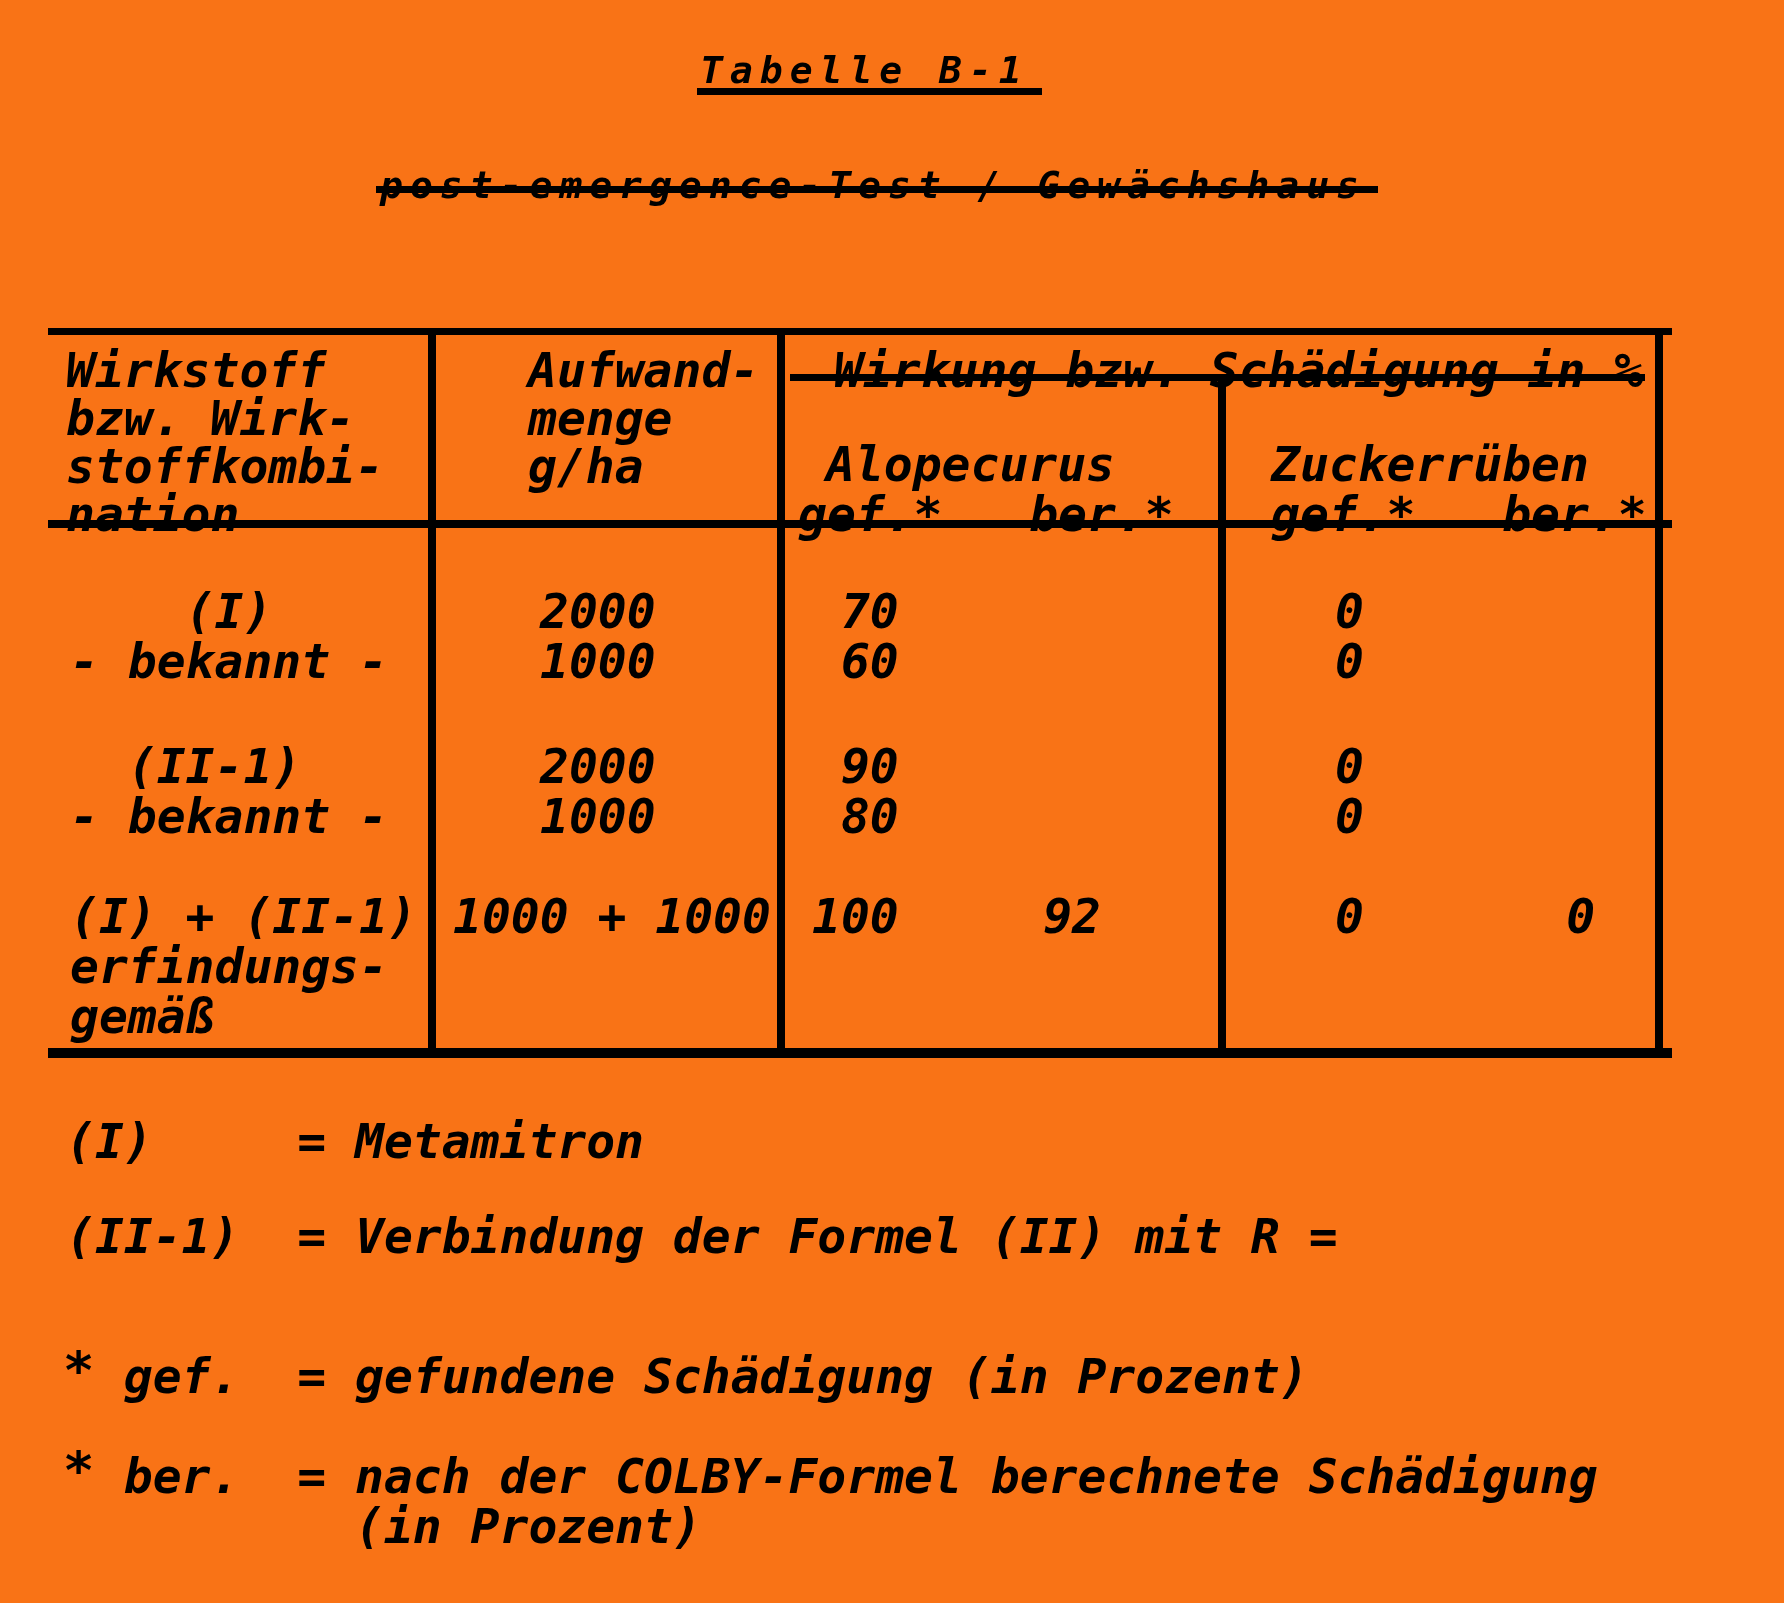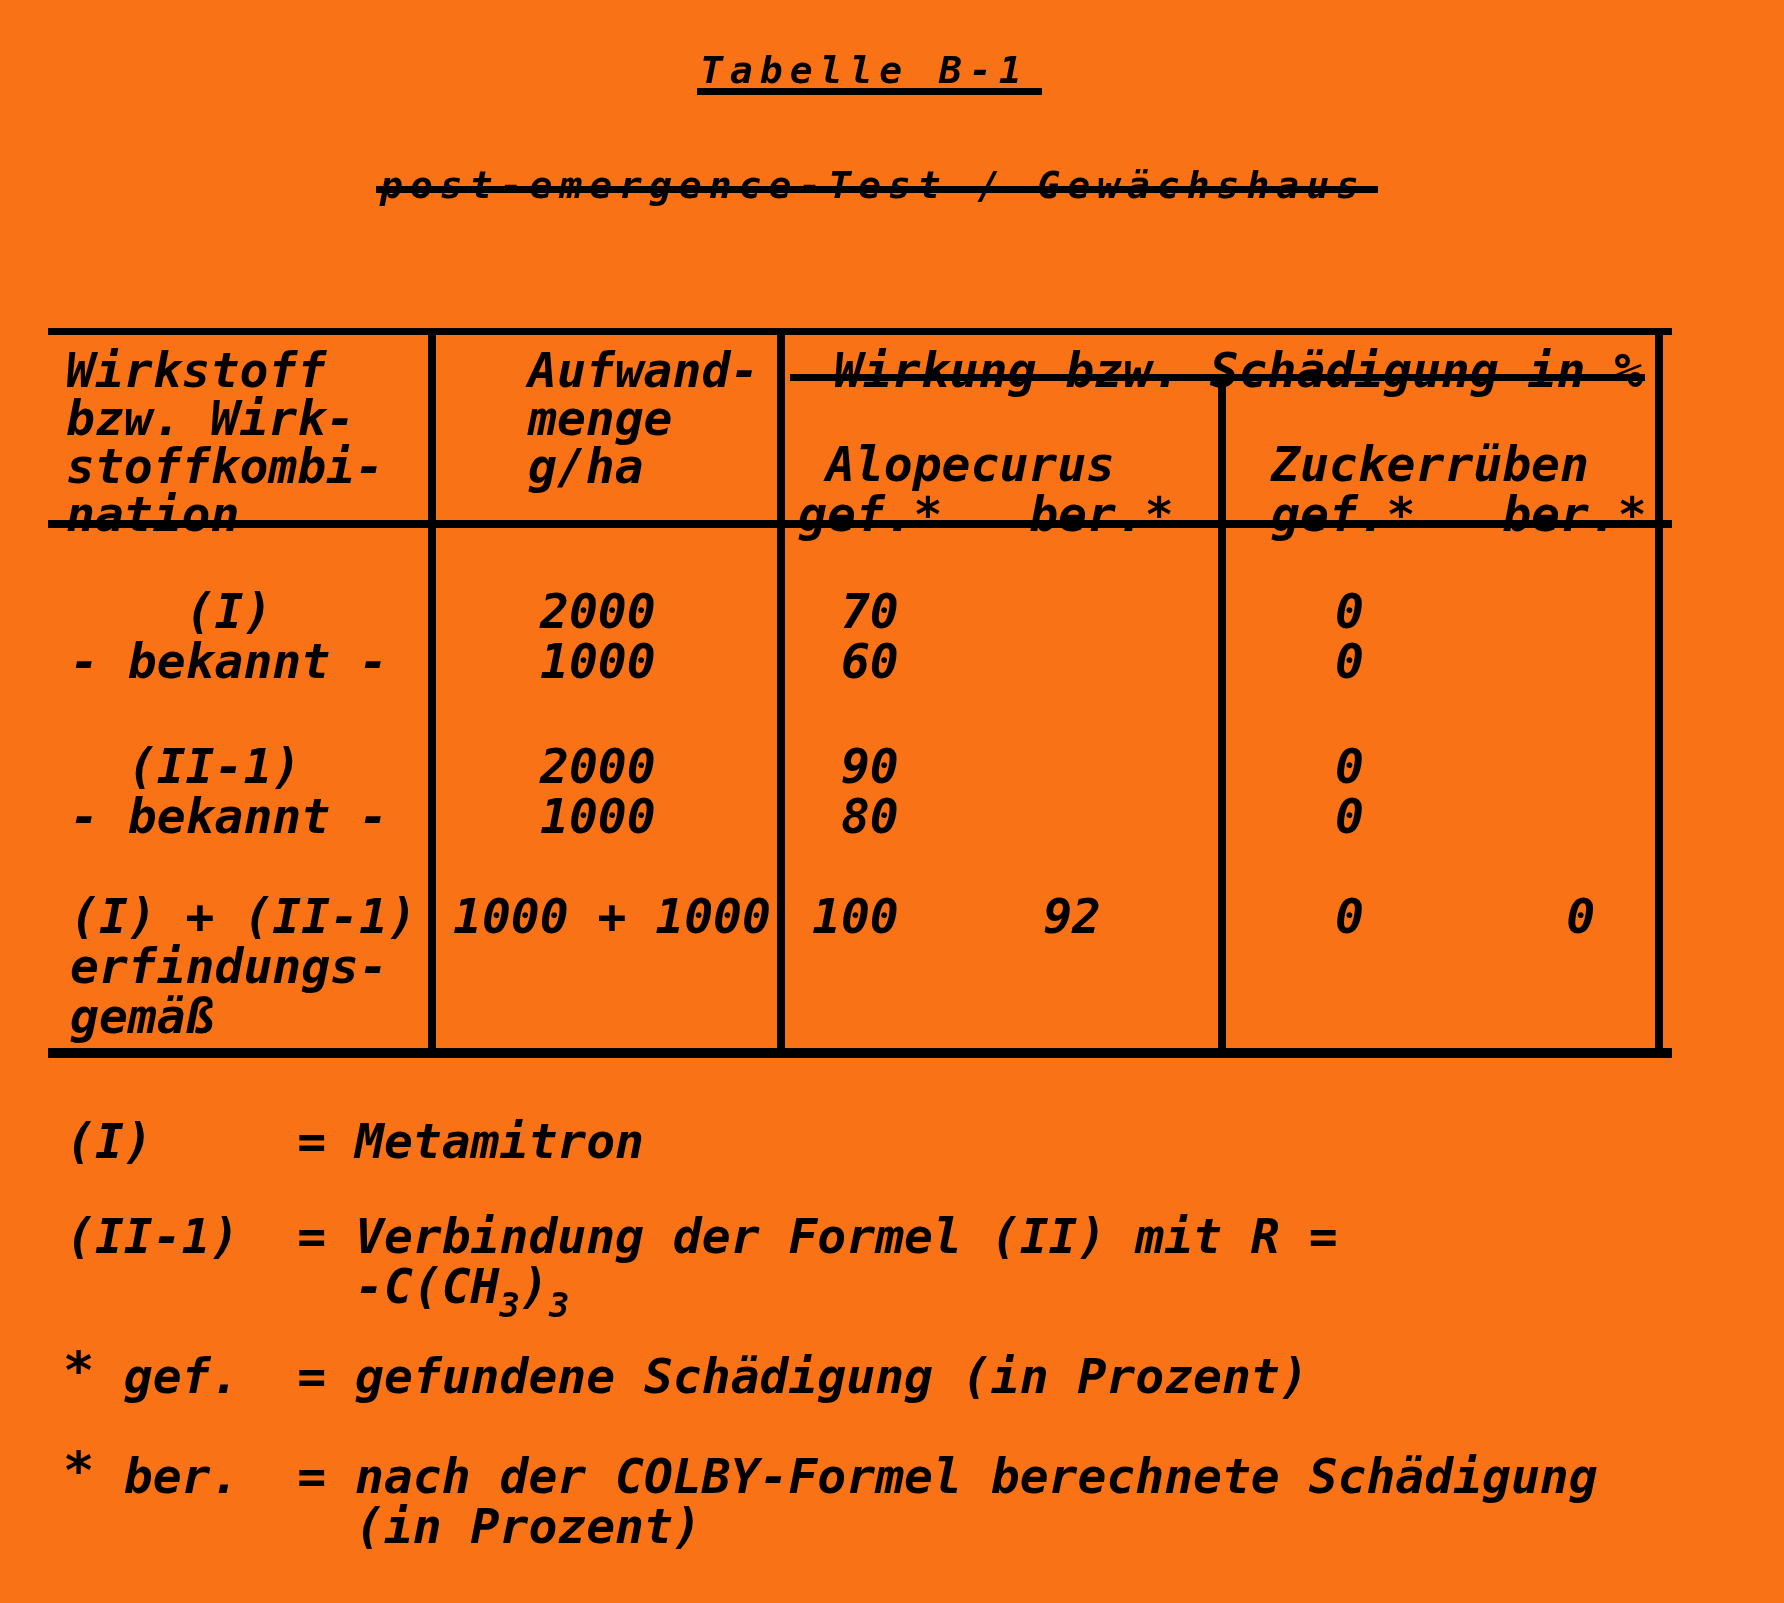--- a/index.html
+++ b/index.html
@@ -149,21 +149,20 @@
 erfindungs-
 gemäß</div>
     <div class="t c2">1000 + 1000</div>
     <div class="t c3">100     92</div>
     <div class="t c4">0       0</div>
   </div>
 
   <div class="t" id="fn1">(I)     = Metamitron</div>
   <div class="t" id="fn2">(II-1)  = Verbindung der Formel (II) mit R =</div>
 
-  <div class="t" id="fn-formula"><span>-C(CH</span><span class="sub">3</span><span>)</span><span class="sub">3</span></div>
 
   <div class="t" id="star1">*</div>
   <div class="t" id="fn3">  gef.  = gefundene Schädigung (in Prozent)</div>
 
   <div class="t" id="star2">*</div>
   <div class="t" id="fn4">  ber.  = nach der COLBY-Formel berechnete Schädigung
           (in Prozent)</div>
 
 </div>
 

